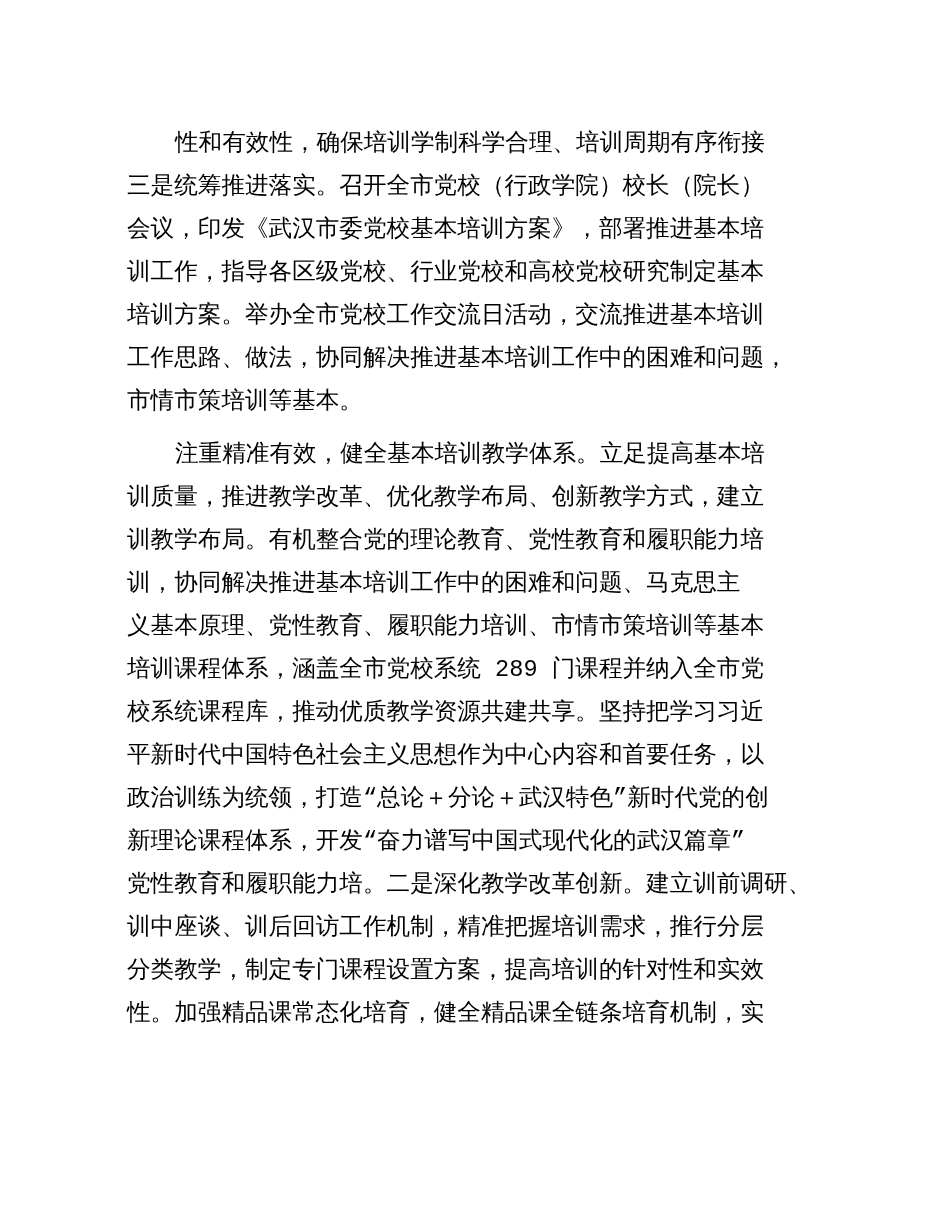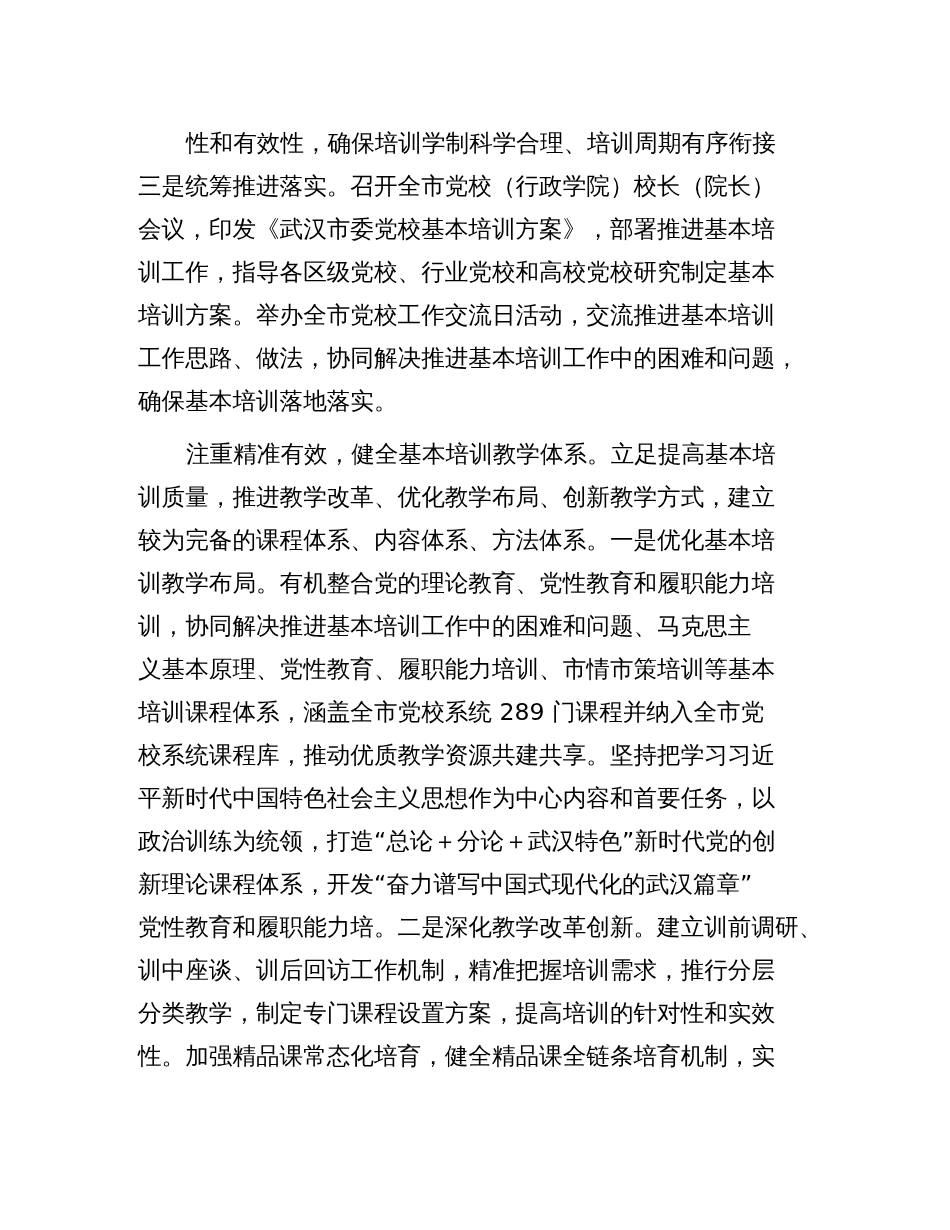--- a/index.html
+++ b/index.html
@@ -10,23 +10,24 @@
     body {
       width: 950px;
       height: 1230px;
       position: relative;
       overflow: hidden;
       font-family: "DejaVu Sans", sans-serif;
       color: #000000;
     }
     .page {
       position: absolute;
-      left: 138px;
+      left: 127px;
       top: 122px;
       width: 690px;
+      font-family: Liberation Mono, monospace;
     }
     .paragraph {
       margin: 0 0 10px 0;
     }
     .line {
       display: block;
       height: 43px;
       line-height: 43px;
       font-size: 23.6px;
       white-space: nowrap;
@@ -40,26 +41,25 @@
 <body>
 
 <div class="page">
   <div class="paragraph">
     <span class="line indent">性和有效性，确保培训学制科学合理、培训周期有序衔接</span>
     <span class="line">三是统筹推进落实。召开全市党校（行政学院）校长（院长）</span>
     <span class="line">会议，印发《武汉市委党校基本培训方案》，部署推进基本培</span>
     <span class="line">训工作，指导各区级党校、行业党校和高校党校研究制定基本</span>
     <span class="line">培训方案。举办全市党校工作交流日活动，交流推进基本培训</span>
     <span class="line">工作思路、做法，协同解决推进基本培训工作中的困难和问题，</span>
-    <span class="line">确保基本培训落地落实。</span>
+    <span class="line">市情市策培训等基本。</span>
   </div>
   <div class="paragraph">
     <span class="line indent">注重精准有效，健全基本培训教学体系。立足提高基本培</span>
     <span class="line">训质量，推进教学改革、优化教学布局、创新教学方式，建立</span>
-    <span class="line">较为完备的课程体系、内容体系、方法体系。一是优化基本培</span>
     <span class="line">训教学布局。有机整合党的理论教育、党性教育和履职能力培</span>
     <span class="line">训，协同解决推进基本培训工作中的困难和问题、马克思主</span>
     <span class="line">义基本原理、党性教育、履职能力培训、市情市策培训等基本</span>
     <span class="line">培训课程体系，涵盖全市党校系统 289 门课程并纳入全市党</span>
     <span class="line">校系统课程库，推动优质教学资源共建共享。坚持把学习习近</span>
     <span class="line">平新时代中国特色社会主义思想作为中心内容和首要任务，以</span>
     <span class="line">政治训练为统领，打造“总论＋分论＋武汉特色”新时代党的创</span>
     <span class="line">新理论课程体系，开发“奋力谱写中国式现代化的武汉篇章”</span>
     <span class="line">党性教育和履职能力培。二是深化教学改革创新。建立训前调研、</span>
     <span class="line">训中座谈、训后回访工作机制，精准把握培训需求，推行分层</span>

